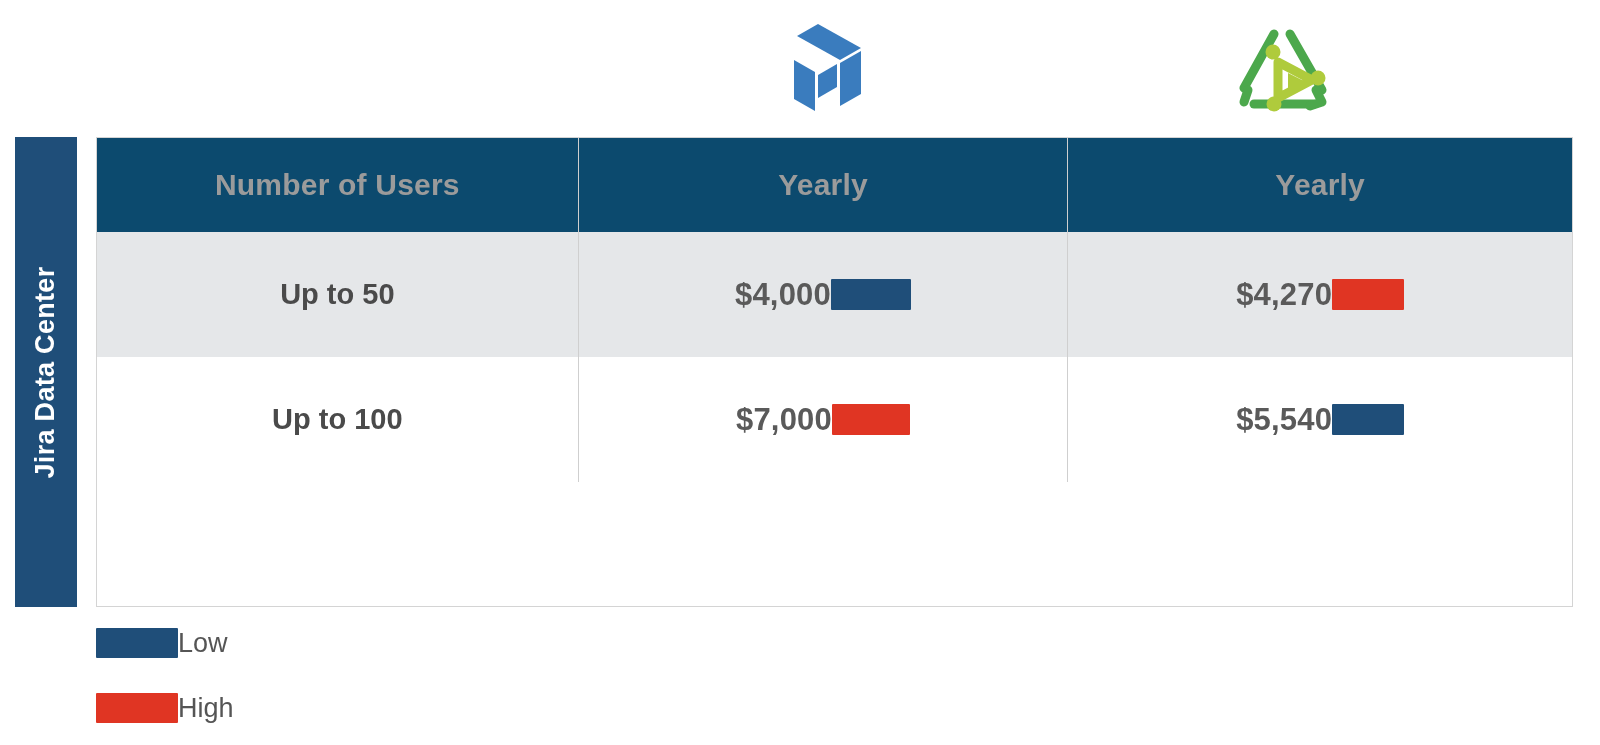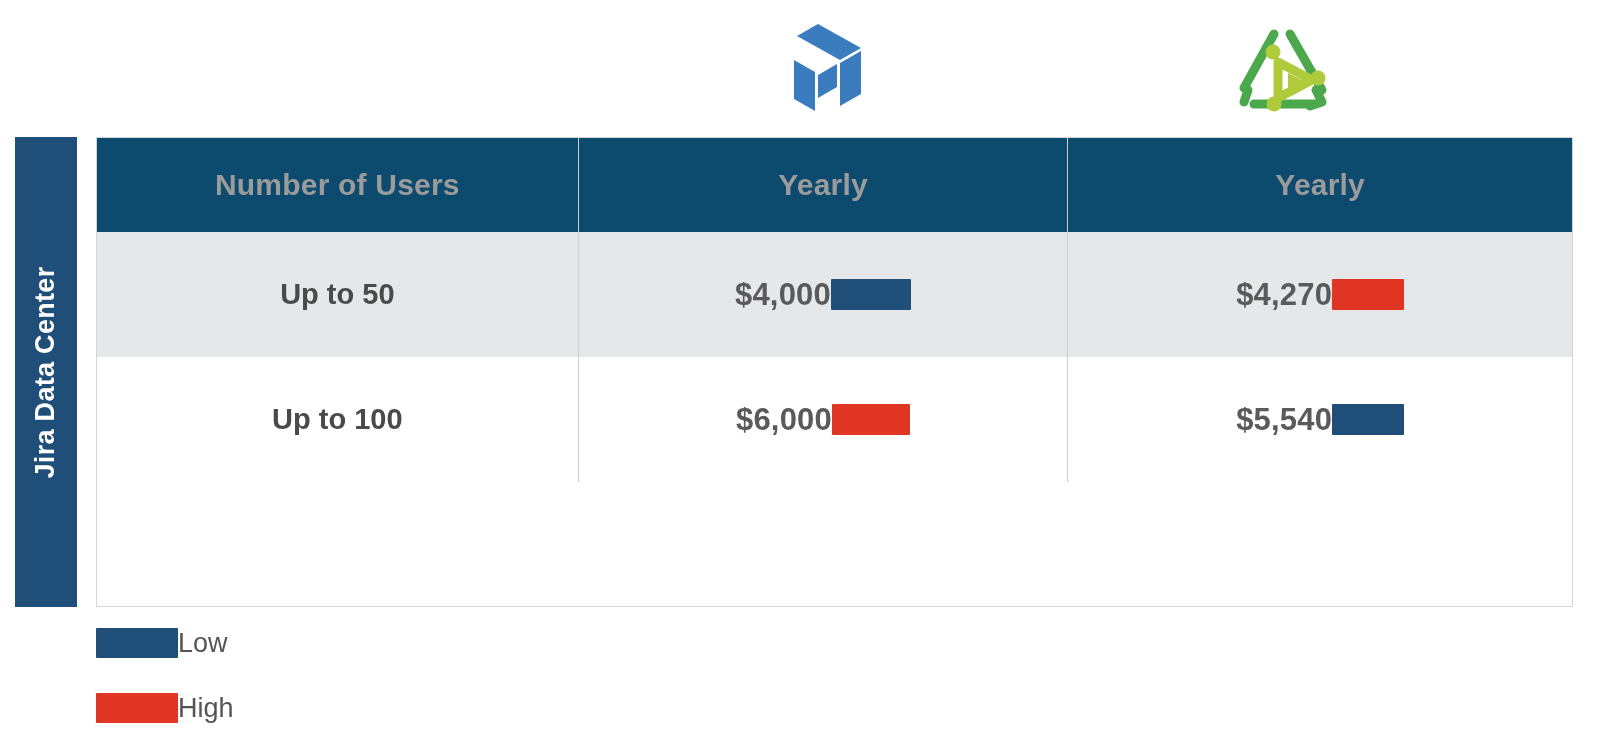--- a/index.html
+++ b/index.html
@@ -171,21 +171,21 @@
         </span>
       </div>
     </div>
 
     <div class="trow body plain">
       <div class="cell col-users">
         <span class="users-text">Up to 100</span>
       </div>
       <div class="cell col-price">
         <span class="price-wrap">
-          <span class="price-text">$6,000</span>
+          <span class="price-text">$7,000</span>
           <span class="bar high" style="width: 78px; background: rgb(224, 53, 35);"></span>
         </span>
       </div>
       <div class="cell col-price2">
         <span class="price-wrap">
           <span class="price-text">$5,540</span>
           <span class="bar low" style="width: 72px; background: rgb(31, 78, 121);"></span>
         </span>
       </div>
     </div>

